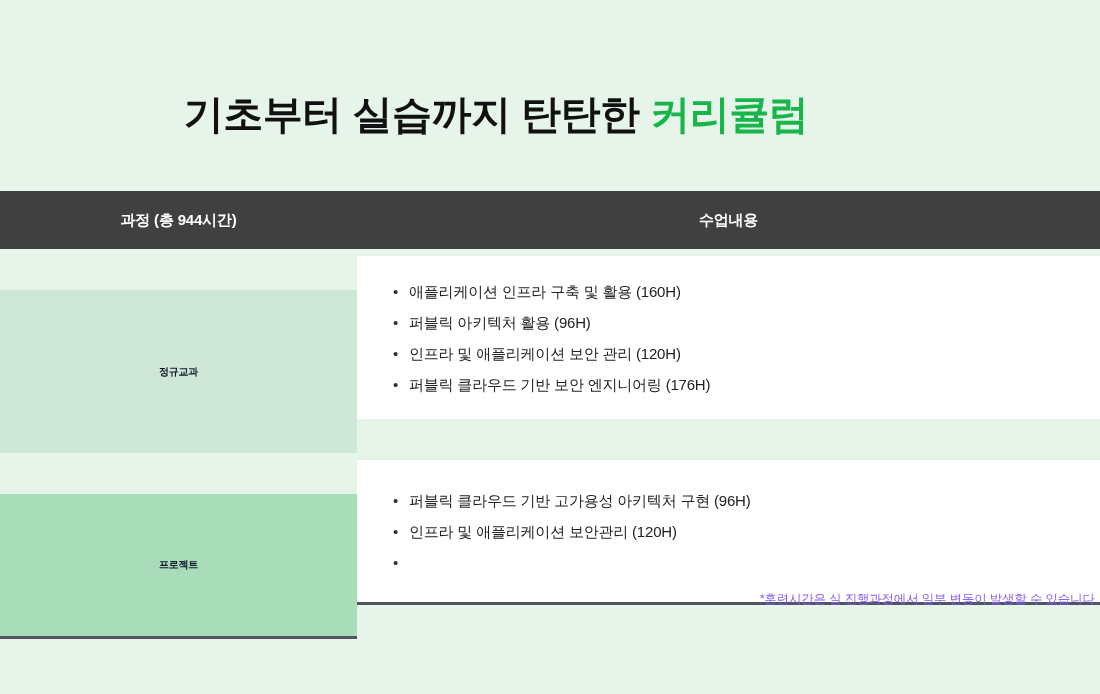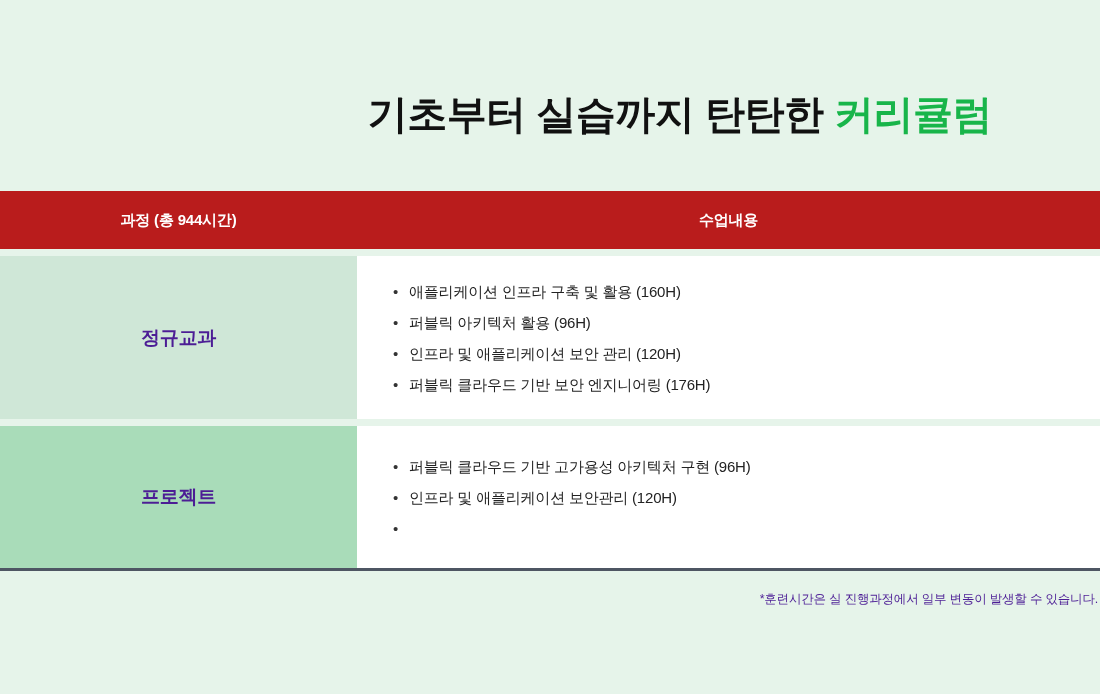--- a/index.html
+++ b/index.html
@@ -19,21 +19,21 @@
     height: 694px;
     background: #e6f4ea;
   }
 
   
   .title-wrap {
     position: absolute;
     top: 92px;
     left: 0;
     width: 992px;
-    text-align: right;
+    text-align: center;
   }
   .title {
     font-size: 40px;
     font-weight: bold;
     color: #111111;
     letter-spacing: -0.5px;
     line-height: 1.1;
     white-space: nowrap;
   }
   .title .accent {
@@ -64,41 +64,42 @@
     box-sizing: border-box;
   }
   .col-right {
     flex: 1 1 auto;
     box-sizing: border-box;
   }
 
   
   .header-row .col-left,
   .header-row .col-right {
-    background: #b91c1c;
+    background: #404040;
     height: 58px;
   }
   .header-row .col-right {
     display: flex;
     align-items: center;
     justify-content: center;
   }
   .header-cell-text {
     color: #ffffff;
     font-size: 15px;
     font-weight: bold;
     letter-spacing: -0.2px;
   }
 
   
   .body-row .col-left {
-    font-size: 19px;
+    font-size: 10px;
     font-weight: bold;
-    color: #4c1d95;
-    letter-spacing: -0.2px;
+    color: #0f172a;
+    letter-spacing: -0.2px;
+    margin-top: 34px;
   }
   .body-row.row-1 .col-left { background: #cfe7d7; }
   .body-row.row-2 .col-left { background: #a9dcb9; font-family: Liberation Mono, monospace; }
   .body-row .col-right {
     background: #ffffff;
     display: flex;
     flex-direction: column;
     justify-content: center;
     padding: 0 0 0 36px;
   }
@@ -128,21 +129,21 @@
     line-height: 1.4;
     color: #333333;
   }
 
   
   .footnote {
     position: absolute;
     top: 591px;
     right: 2px;
     font-size: 12.5px;
-    color: #4c1d95;
+    color: #8b5cf6;
     letter-spacing: -0.2px;
     white-space: nowrap;
   }
 </style>
 </head>
 <body>
 
 <div class="page">
 
   <div class="title-wrap">

